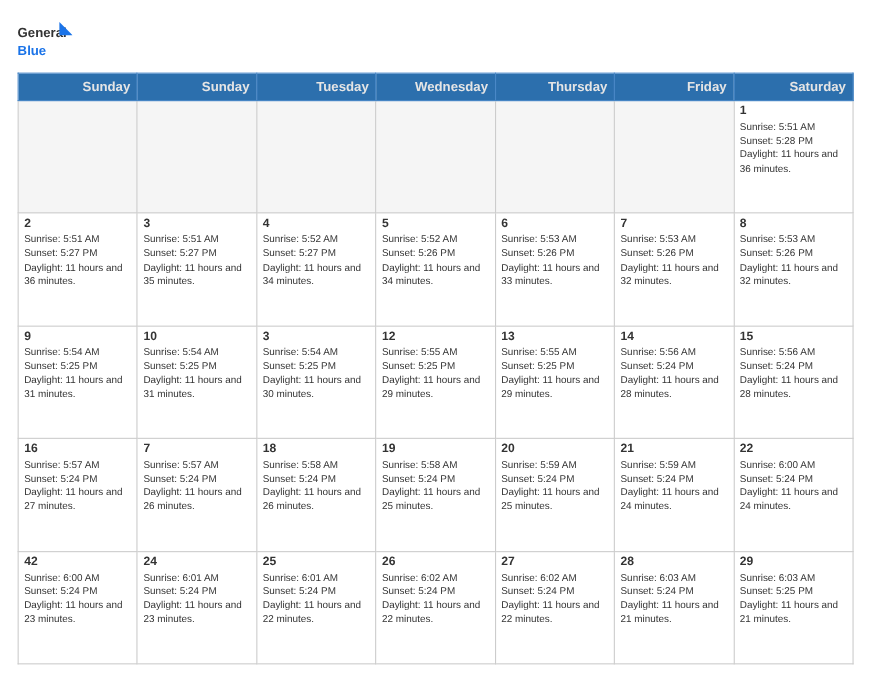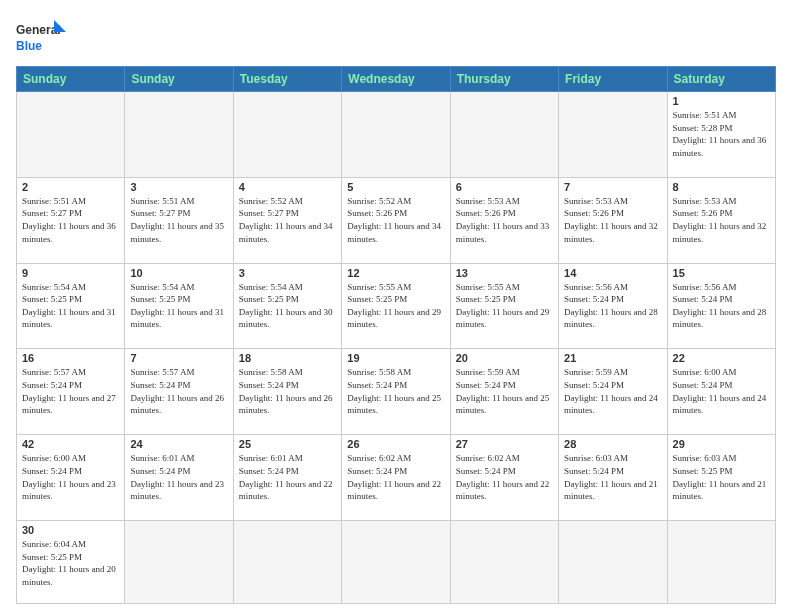--- a/index.html
+++ b/index.html
@@ -43,22 +43,22 @@
     }
     .calendar {
       flex: 1;
       border: 1px solid #ccc;
       border-collapse: collapse;
       width: 100%;
       table-layout: fixed;
     }
     .calendar th {
       background-color: #2c6fad;
-      color: #86efac;
-      text-align: left;
+      color: #e5e5e5;
+      text-align: right;
       padding: 5px 6px;
       font-size: 12px;
       border: 1px solid #4a88c7;
     }
     .calendar td {
       border: 1px solid #ccc;
       vertical-align: top;
       padding: 3px 5px;
       font-size: 9.5px;
       color: #333;
@@ -71,21 +71,20 @@
     .day-number {
       font-weight: bold;
       font-size: 11px;
       display: block;
       margin-bottom: 2px;
     }
     .day-info {
       font-size: 9px;
       line-height: 1.4;
       color: #333;
-      font-family: Liberation Serif, serif;
     }
     .last-row td {
       height: 60px;
     }
   </style>
 </head>
 <body>
 
 <div class="page">
   <div class="header">
@@ -240,27 +239,15 @@
           </td>
           <td>
             <span class="day-number">28</span>
             <div class="day-info">Sunrise: 6:03 AM<br>Sunset: 5:24 PM<br>Daylight: 11 hours and 21 minutes.</div>
           </td>
           <td>
             <span class="day-number">29</span>
             <div class="day-info">Sunrise: 6:03 AM<br>Sunset: 5:25 PM<br>Daylight: 11 hours and 21 minutes.</div>
           </td>
         </tr>
-        <tr class="last-row">
-          <td>
-            <span class="day-number">30</span>
-            <div class="day-info">Sunrise: 6:04 AM<br>Sunset: 5:25 PM<br>Daylight: 11 hours and 20 minutes.</div>
-          </td>
-          <td class="empty"></td>
-          <td class="empty"></td>
-          <td class="empty"></td>
-          <td class="empty"></td>
-          <td class="empty"></td>
-          <td class="empty"></td>
-        </tr>
       </tbody>
   </table>
 </div>
 
 </body></html>

